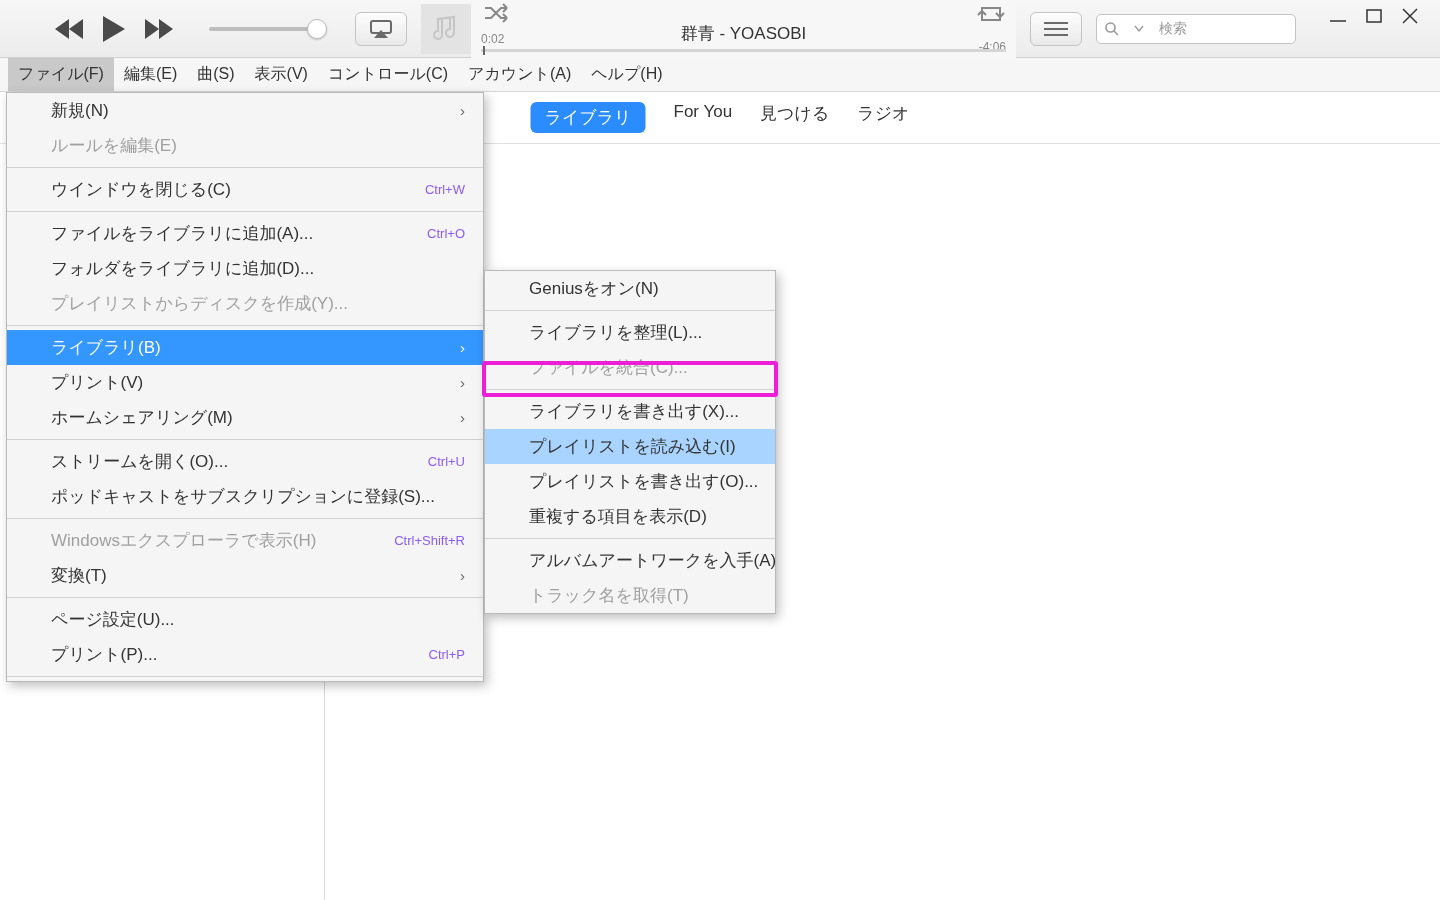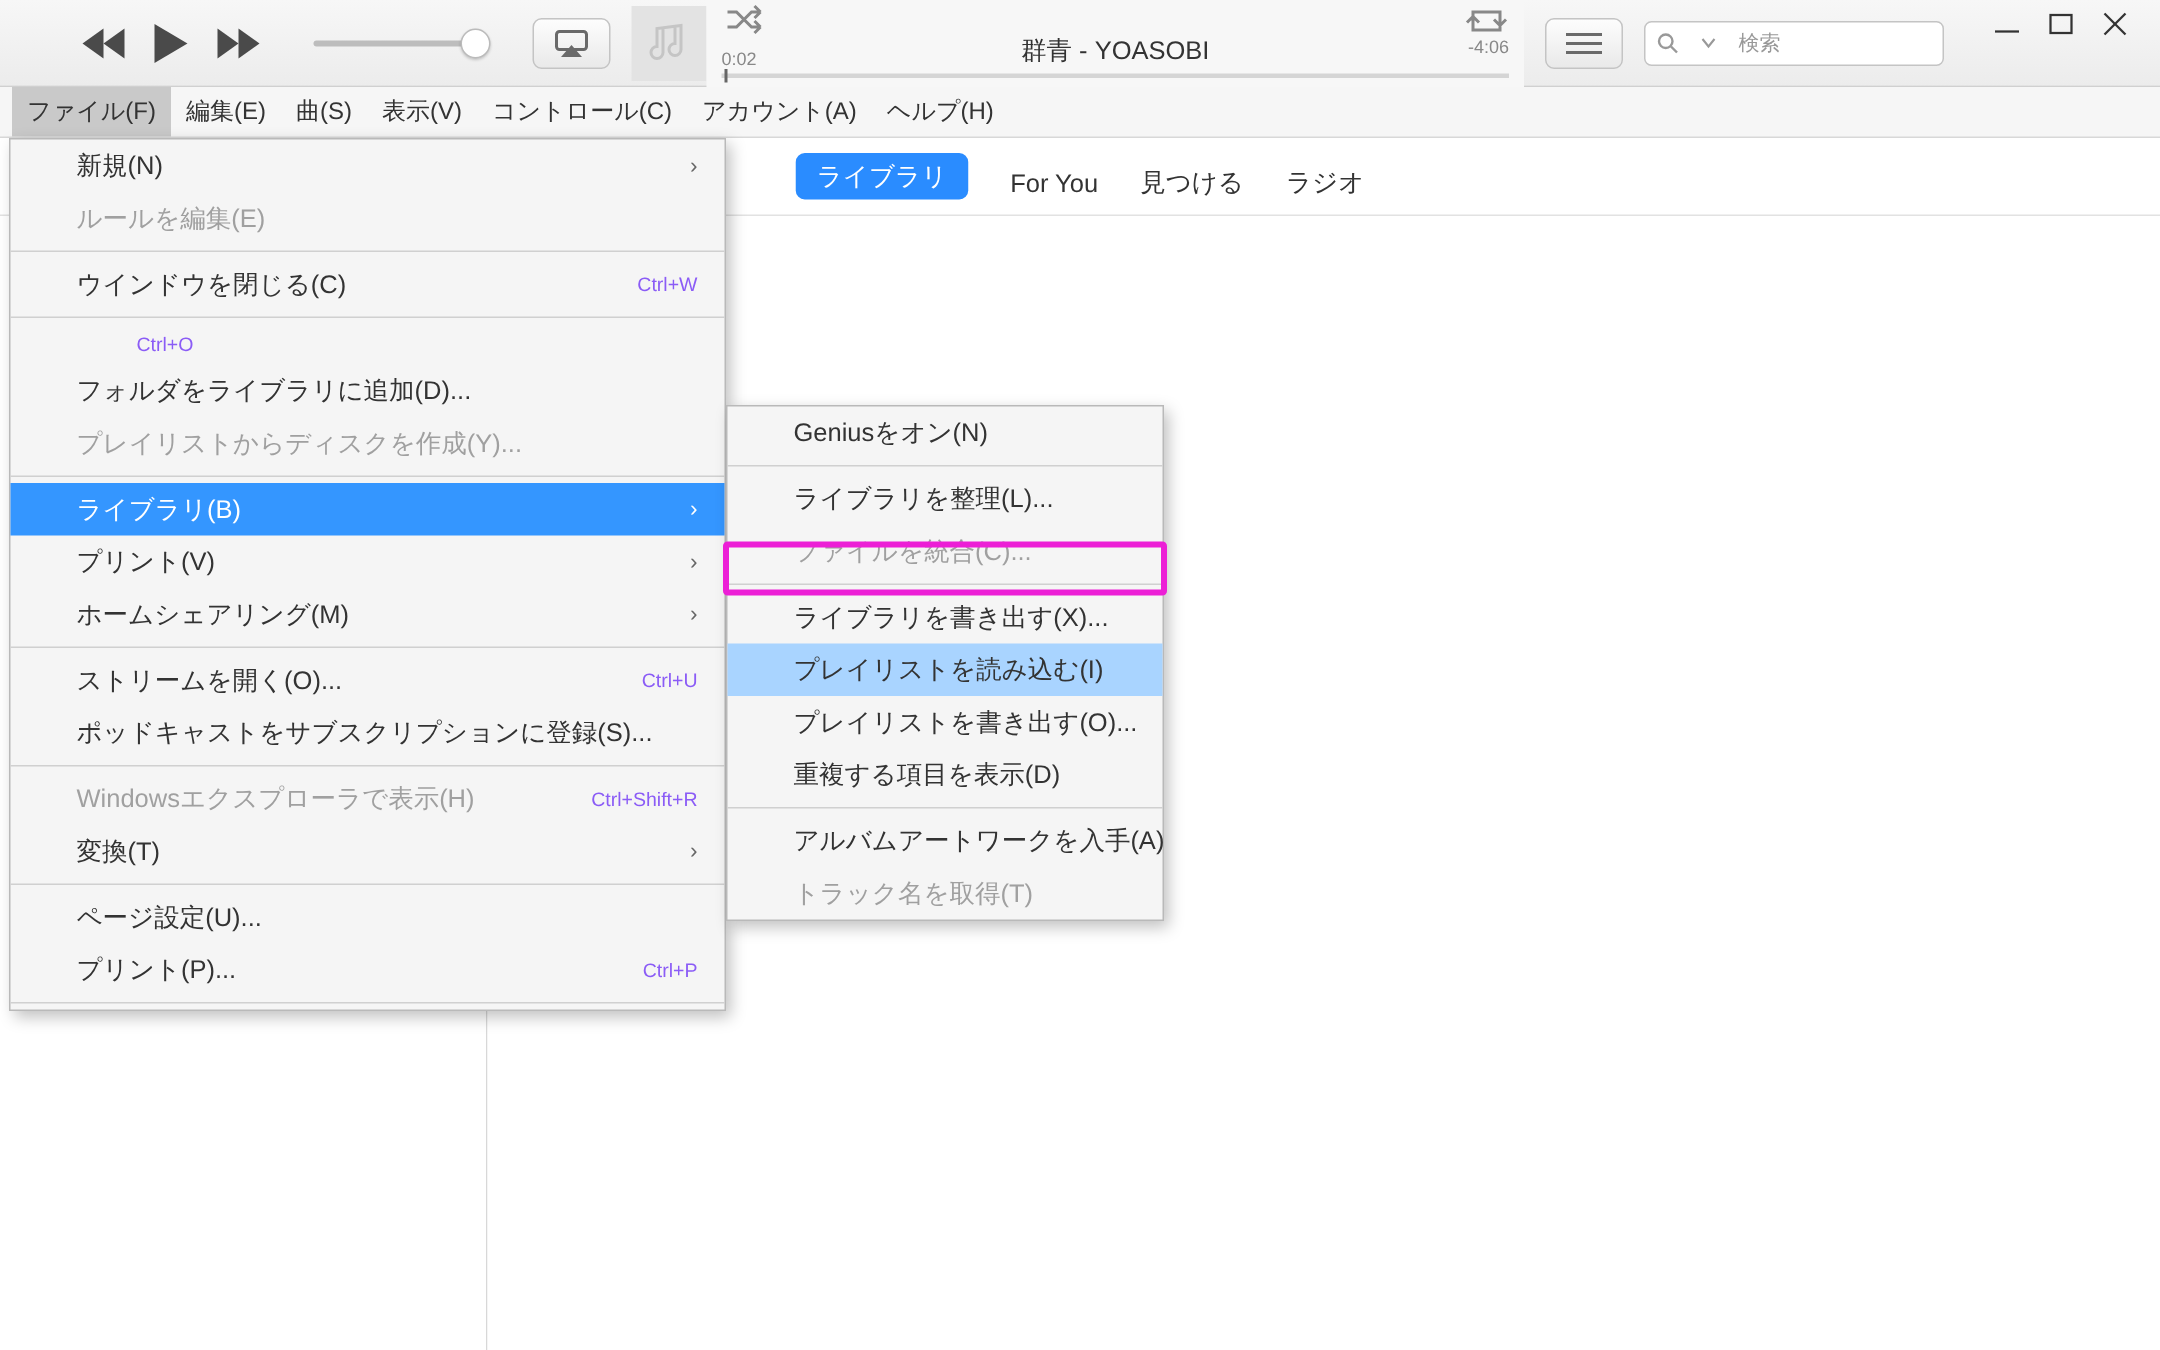--- a/index.html
+++ b/index.html
@@ -20,33 +20,33 @@
 .vol-knob { position: absolute; right: -8px; top: -8px; width: 20px; height: 20px; border-radius: 50%; background: #fff; border: 1px solid #bbb; box-shadow: 0 1px 2px rgba(0,0,0,.2); }
 .airplay-btn { width: 52px; height: 34px; margin-left: 18px; background: linear-gradient(#fdfdfd,#e9e9e9); border: 1px solid #c4c4c4; border-radius: 6px; display:flex; align-items:center; justify-content:center; }
 .gray-square { width: 50px; height: 50px; background: #e3e3e3; margin-left: 14px; display:flex; align-items:center; justify-content:center; }
 .lcd { flex: 1; height: 58px; position: relative; background: #f7f7f7; }
 .lcd .shuffle { position:absolute; left: 12px; top: 4px; }
 .lcd .repeat { position:absolute; right: 12px; top: 4px; }
 .lcd .title { text-align: center; font-size: 17px; color: #333; padding-top: 22px; }
 .lcd .progress { position:absolute; bottom: 6px; left: 10px; right: 10px; height: 3px; background: #d5d5d5; }
 .lcd .progress .mark { position:absolute; left: 2px; top: -3px; width: 2px; height: 9px; background:#666; }
 .lcd .elapsed { position:absolute; left:10px; bottom:12px; font-size:12px; color:#888; }
-.lcd .remain { position:absolute; right:10px; bottom:20px; font-size:12px; color:#888; }
+.lcd .remain { position:absolute; right:10px; bottom:4px; font-size:12px; color:#888; }
 .list-btn { width: 52px; height: 34px; margin: 0 14px; background: linear-gradient(#fdfdfd,#e9e9e9); border:1px solid #c4c4c4; border-radius:6px; display:flex; align-items:center; justify-content:center; }
 .search { width: 200px; height: 30px; border:1px solid #c4c4c4; border-radius: 5px; background:#fff; display:flex; align-items:center; padding:0 8px; gap:16px; color:#999; font-size:14px; }
 .win-controls { display:flex; gap:20px; margin: 0 22px 0 34px; align-self:flex-start; padding-top:8px; }
 
 
 .menubar { height: 34px; background:#f6f6f6; border-bottom:1px solid #d8d8d8; display:flex; align-items:stretch; padding-left:8px; }
 .menubar .item { padding: 6px 10px; font-size:16px; }
 .menubar .item.active { background:#c9c9c9; }
 
 
 .subnav { height:52px; border-bottom:1px solid #e2e2e2; position:relative; }
-.subnav-center { position:absolute; left:50%; transform:translateX(-50%); top:10px; display:flex; gap:28px; align-items:flex-end;}
+.subnav-center { position:absolute; left:50%; transform:translateX(-50%); top:10px; display:flex; gap:28px; align-items:flex-start;}
 .pill { background:#2a8cff; color:#fff; padding:4px 14px; border-radius:6px; font-size:17px;}
 .subnav-link { font-size:17px; color:#333; }
 
 
 .body { display:flex; height: calc(900px - 58px - 34px - 52px); }
 .sidebar { width: 325px; border-right:1px solid #d8d8d8; background:#fff; }
 .content { flex:1; background:#fff; }
 
 
 .menu { position:absolute; background:#f5f5f5; border:1px solid #b9b9b9; box-shadow: 3px 4px 10px rgba(0,0,0,.25); }
@@ -184,20 +184,21 @@
   <div class="row disabled">
       <span>ルールを編集(E)</span>
     </div>
   <div class="sep"></div>
   <div class="row">
       <span>ウインドウを閉じる(C)</span>
       <span class="shortcut">Ctrl+W</span>
     </div>
   <div class="sep"></div>
   <div class="row">
+      <span>ファイルをライブラリに追加(A)...</span>
       <span class="shortcut">Ctrl+O</span>
     </div>
   <div class="row">
       <span>フォルダをライブラリに追加(D)...</span>
     </div>
   <div class="row disabled">
       <span>プレイリストからディスクを作成(Y)...</span>
     </div>
   <div class="sep"></div>
   <div class="row hl">

